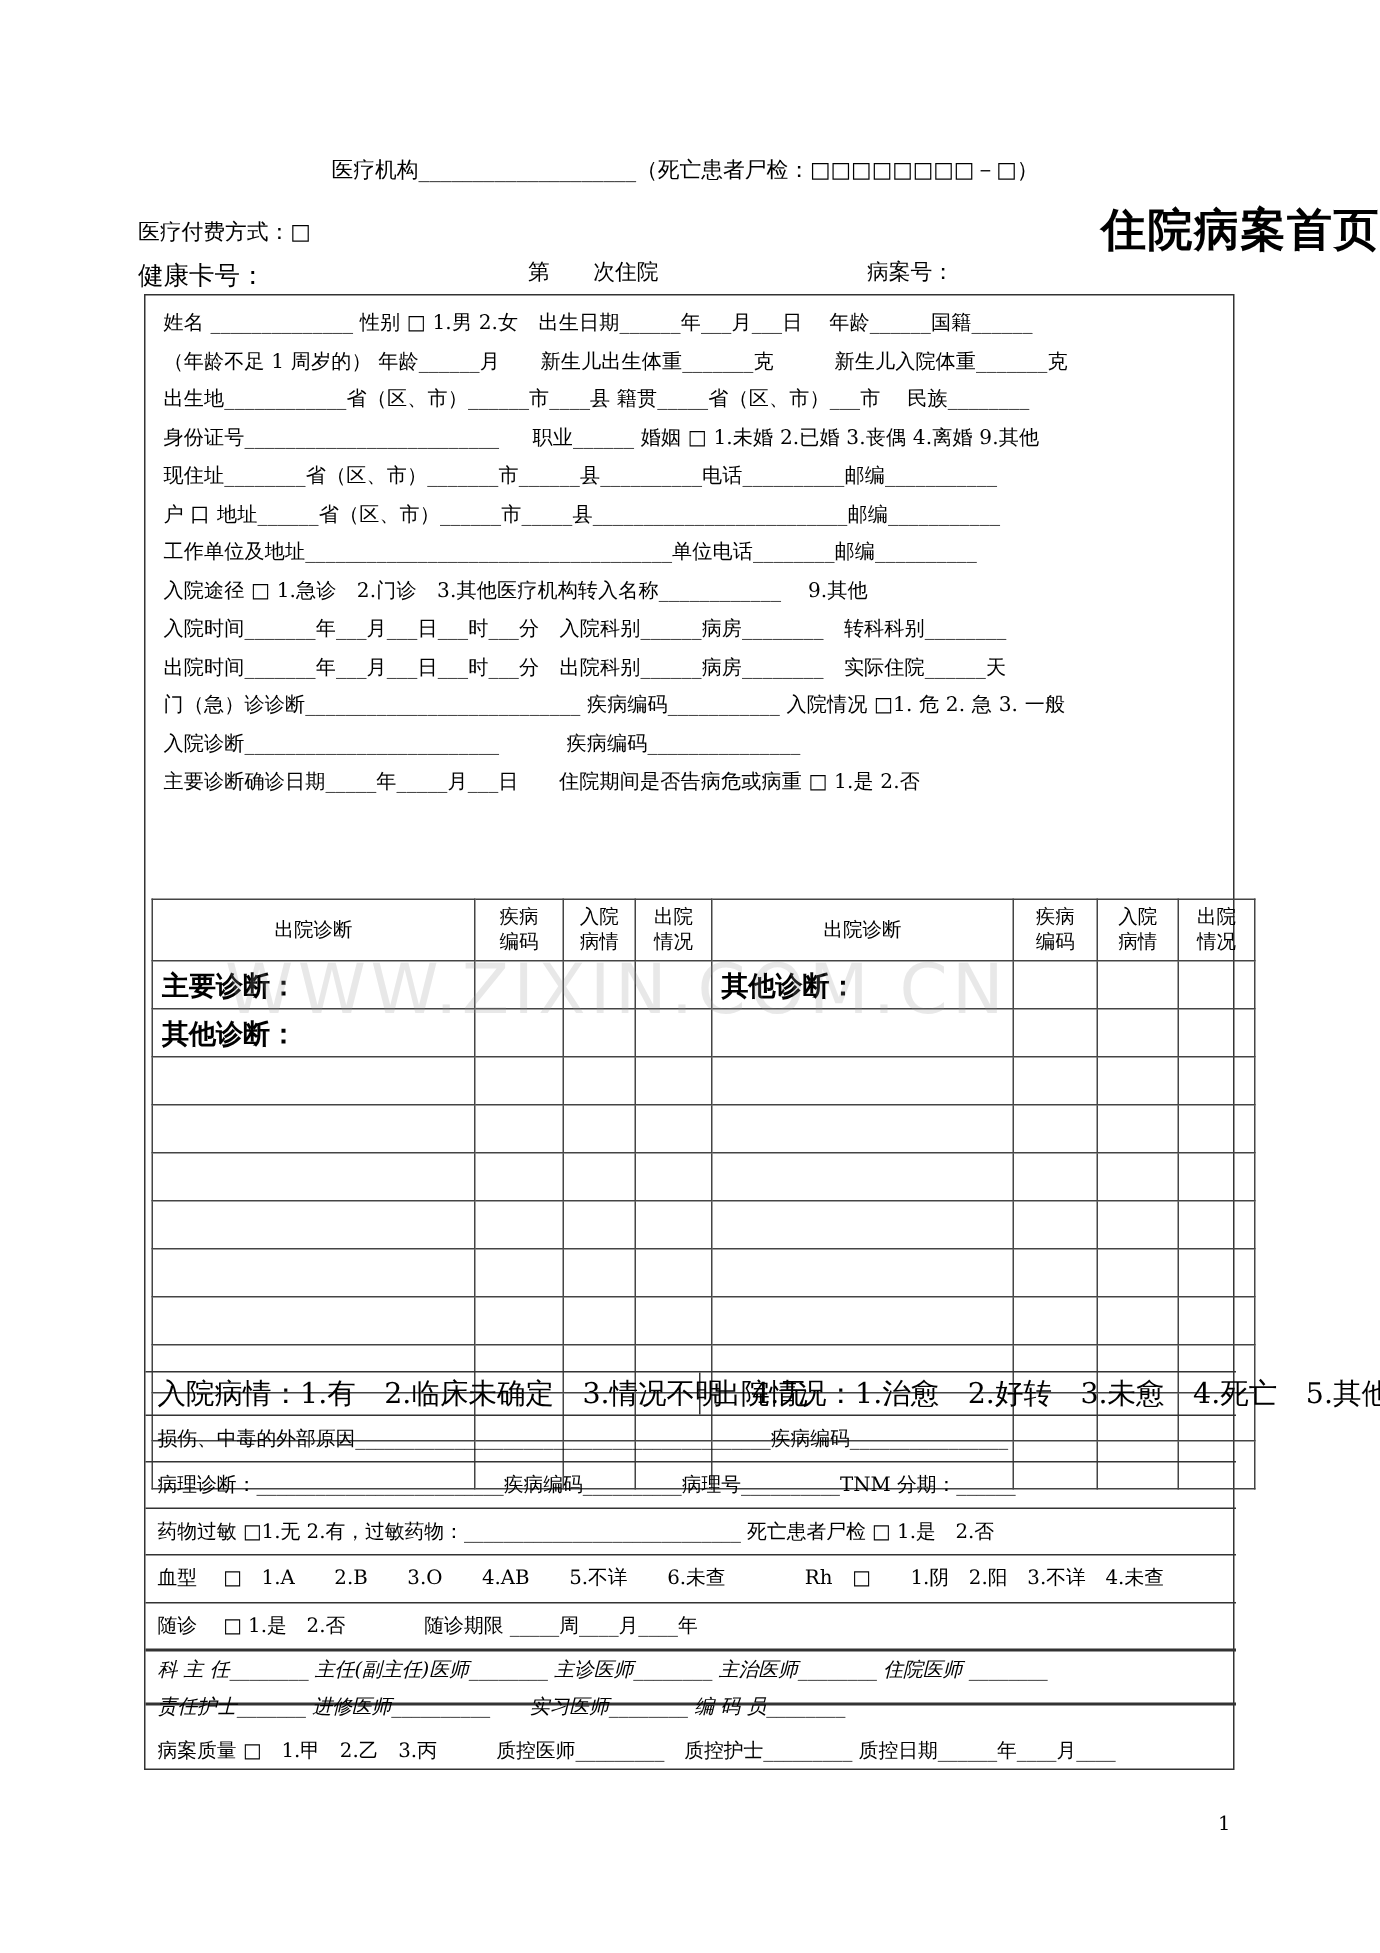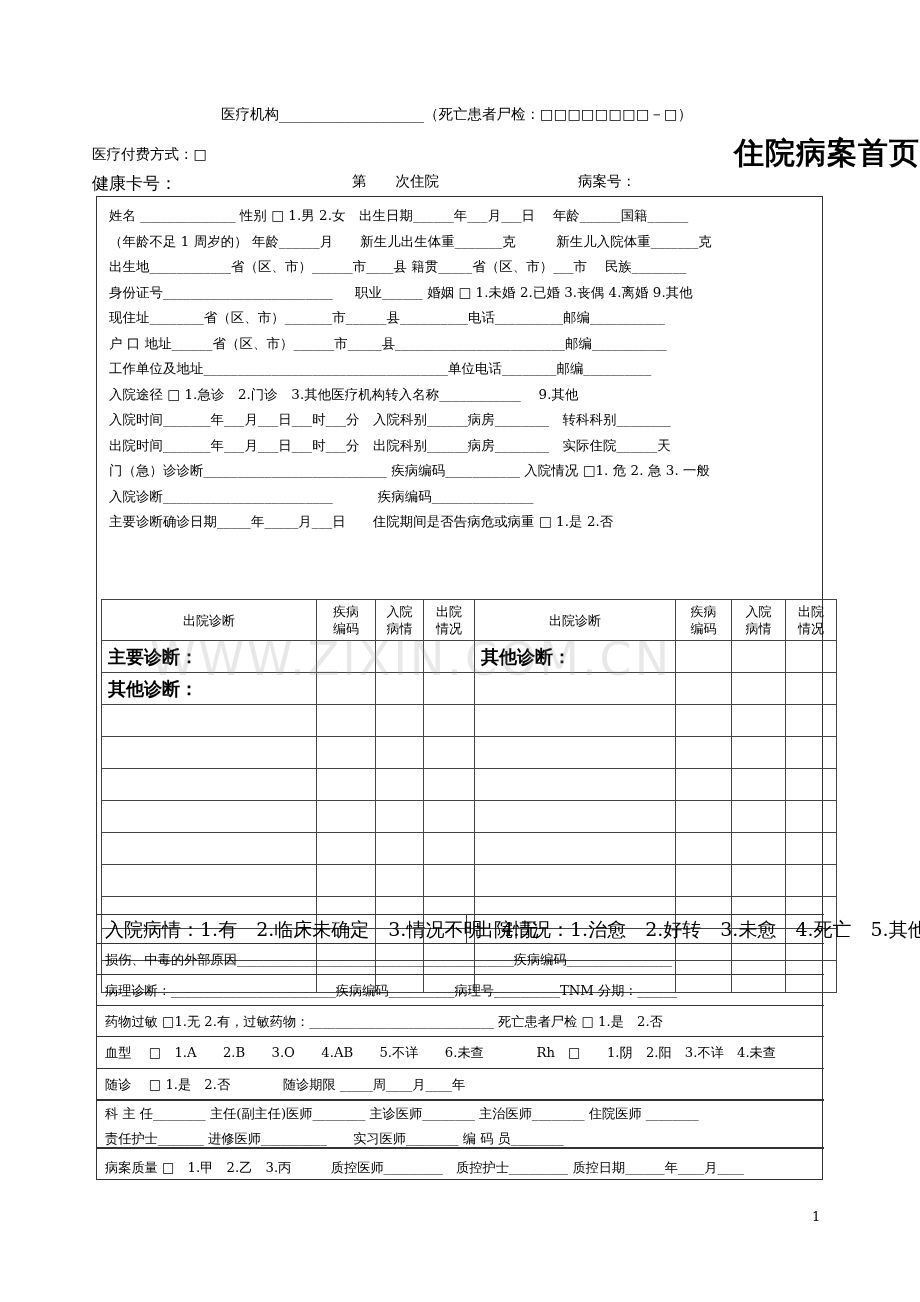--- a/index.html
+++ b/index.html
@@ -188,21 +188,21 @@
     font-size: 13.2px;
     white-space: nowrap;
     padding-left: 8px;
   }
 
   #row-injury  { top: 747px;  height: 31px; line-height: 31px; }
   #row-path    { top: 778px;  height: 31px; line-height: 31px; }
   #row-allergy { top: 809px;  height: 31px; line-height: 31px; }
   #row-blood   { top: 840px;  height: 32px; line-height: 32px; }
   #row-follow  { top: 872px;  height: 32px; line-height: 32px; border-bottom: 2.4px solid #333;}
-  #row-staff   { top: 904px;  height: 48px; border-bottom: 2.4px solid #333; }
+  #row-staff   { top: 904px;  height: 36px; border-bottom: 2.4px solid #333; font-style: italic; }
   #row-quality { top: 956px;  height: 30px; line-height: 30px; border-bottom: none; }
 
   #row-staff .sl {
     font-size: 13.2px;
     line-height: 25px;
     height: 25px;
     white-space: nowrap;
   }
 
   .pagenum {

